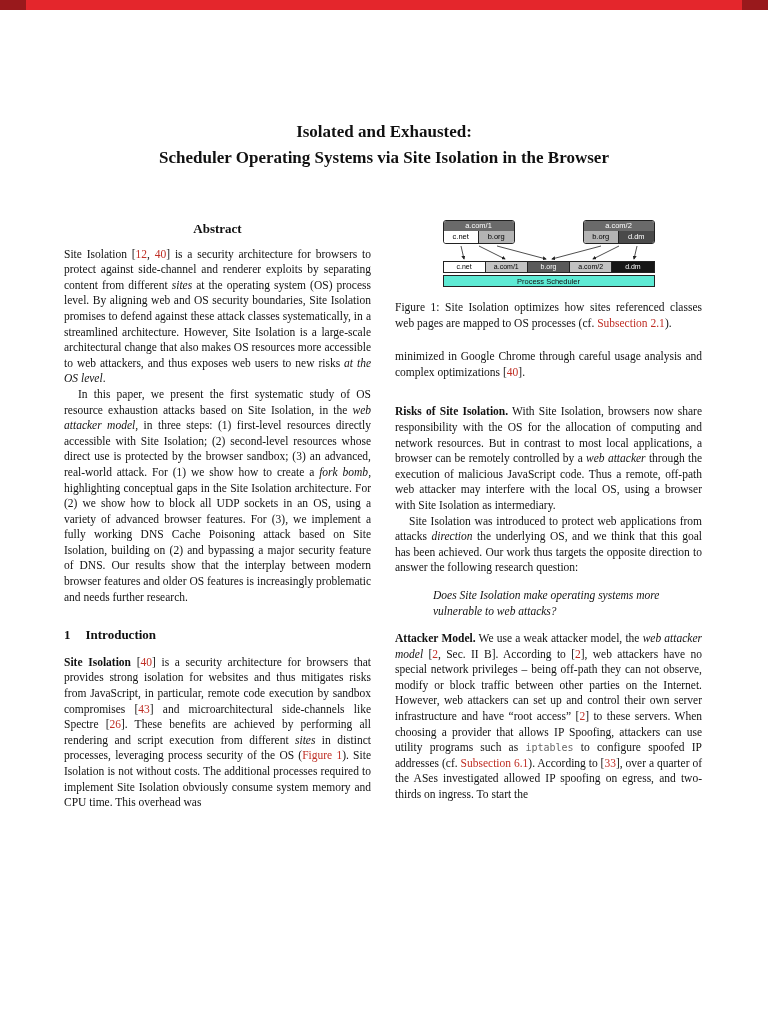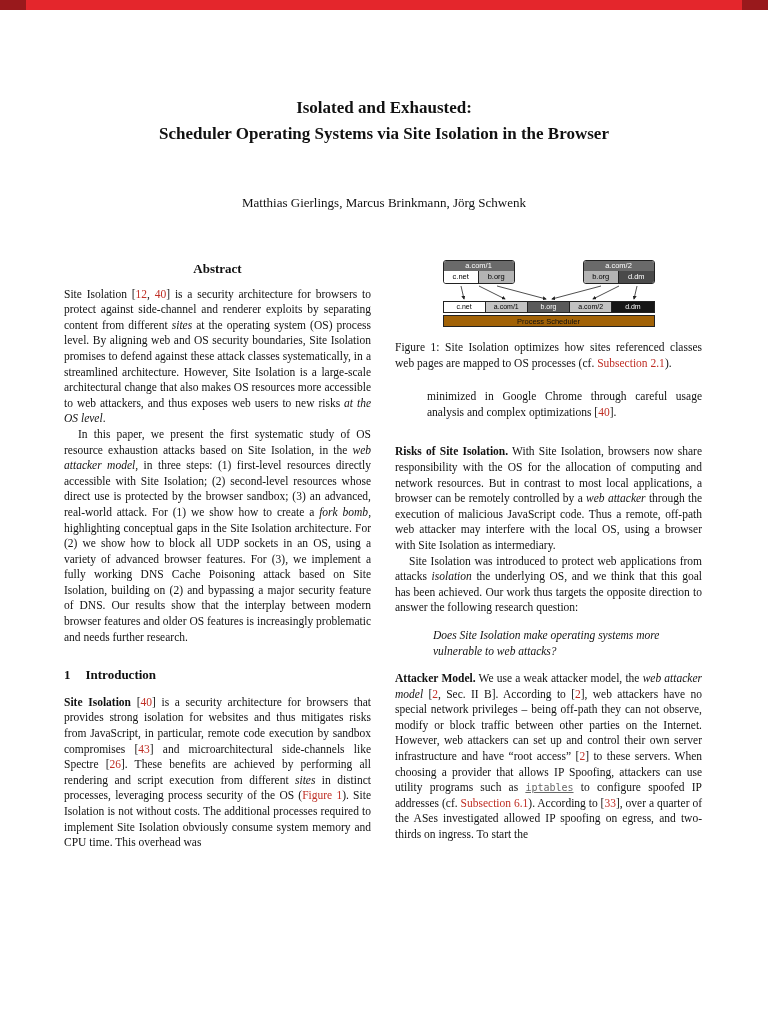--- a/index.html
+++ b/index.html
@@ -12,40 +12,40 @@
     position: relative;
     overflow: hidden;
   }
   .topbar { position: absolute; top: 0; left: 0; width: 768px; height: 10px; background: #e4262c; z-index: 5; }
   .topbar .corner-l, .topbar .corner-r { position: absolute; top: 0; width: 26px; height: 10px; background: #99191c; }
   .topbar .corner-l { left: 0; }
   .topbar .corner-r { right: 0; }
 
   .content { position: absolute; top: 0; left: 64px; width: 640px; }
 
-  .title1 { padding-top: 95px; }
+  .title1 { padding-top: 119px; }
   .title1, .title2 { text-align: center; font-weight: bold; font-size: 17px; line-height: 26px; }
   .authors { text-align: center; font-size: 13px; margin-top: 48px; }
   .affiliation { text-align: center; font-size: 13px; font-style: italic; margin-top: 7px; }
 
   .columns { display: flex; gap: 24px; margin-top: 47px; }
   .col { width: 307px; font-size: 11.5px; line-height: 15.6px; text-align: justify; }
 
   .abstract-h { text-align: center; font-weight: bold; font-size: 13px; margin: 3px 0 10px 0; }
   p { margin: 0; }
   .indent { text-indent: 14px; }
   .sec-h { font-size: 13px; font-weight: bold; margin: 22px 0 12px 0; text-align: left; }
   .sec-h .num { margin-right: 15px; }
 
   .s-i { font-style: italic; }
   .s-b { font-weight: bold; }
   .s-c { color: #bf2e24; }
-  .s-m { font-family: "DejaVu Sans Mono", monospace; font-size: 10px; color: #666; text-decoration: underline; }
+  .s-m { font-family: "DejaVu Sans Mono", monospace; font-size: 10px; color: #666; }
 
-  .mt18 { margin-top: 18px; margin-left: 32px; }
+  .mt18 { margin-top: 18px; }
   .mt20 { margin-top: 24px; }
   .question { margin: 12px 0 12px 38px; text-align: left; }
 
   
   .fig { margin-top: 2px; }
   .diagram { position: relative; width: 212px; height: 70px; margin: 0 auto; }
   .window { position: absolute; top: 0; width: 72px; border: 1px solid #222; border-radius: 3px; overflow: hidden; background: #fff; }
   .win-a { left: 0; } .win-b { left: 140; left: 140px; }
   .tab { background: #6a6a6a; color: #fff; font-size: 7.5px; height: 10px; line-height: 10px; text-align: center; font-family: "Liberation Sans", sans-serif; }
   .frames { display: flex; }
@@ -54,38 +54,37 @@
   .frame[data-variant="white"] { background: #fff; color: #000; }
   .frame[data-variant="gray"]  { background: #b4b4b4; color: #000; }
   .frame[data-variant="dark"]  { background: #4a4a4a; color: #fff; }
   .proc-row { position: absolute; top: 41px; left: 0; width: 212px; display: flex; border: 1px solid #222; background: #fff; }
   .pbox { flex: 1; height: 10px; line-height: 9px; font-size: 7px; text-align: center; font-family: "Liberation Sans", sans-serif; border-right: 1px solid #222; }
   .pbox:last-child { border-right: none; }
   .pbox[data-variant="white"] { background: #fff; color: #000; }
   .pbox[data-variant="gray"]  { background: #c2c2c2; color: #000; }
   .pbox[data-variant="dark"]  { background: #5a5a5a; color: #fff; }
   .pbox[data-variant="black"] { background: #161616; color: #fff; }
-  .scheduler { position: absolute; top: 55px; left: 0; width: 212px; height: 12px; line-height: 11px; border: 1px solid #222; background: #a16207; text-align: center; font-size: 7.5px; font-family: "Liberation Sans", sans-serif; }
+  .scheduler { position: absolute; top: 55px; left: 0; width: 212px; height: 12px; line-height: 11px; border: 1px solid #222; background: #5eead4; text-align: center; font-size: 7.5px; font-family: "Liberation Sans", sans-serif; }
   .arrows { position: absolute; top: 0; left: 0; pointer-events: none; }
   .caption { margin-top: 10px; }
 </style>
 </head>
 <body>
 
 <div class="topbar">
   <div class="corner-l"></div>
   <div class="corner-r"></div>
 </div>
 
 <div class="content">
 
   <div class="title1">Isolated and Exhausted:</div>
   <div class="title2">Scheduler Operating Systems via Site Isolation in the Browser</div>
 
-  <div class="authors">Matthias Gierlings, Marcus Brinkmann, Jörg Schwenk</div>
 
   <div class="columns">
 
     <div class="col">
       <div class="abstract-h">Abstract</div>
       <p><span>Site Isolation [</span><span class="s-c">12</span><span>, </span><span class="s-c">40</span><span>] is a security architecture for browsers to protect against side-channel and renderer exploits by separating content from different </span><span class="s-i">sites</span><span> at the operating system (OS) process level. By aligning web and OS security boundaries, Site Isolation promises to defend against these attack classes systematically, in a streamlined architecture. However, Site Isolation is a large-scale architectural change that also makes OS resources more accessible to web attackers, and thus exposes web users to new risks </span><span class="s-i">at the OS level</span><span>.</span></p>
       <p class="indent"><span>In this paper, we present the first systematic study of OS resource exhaustion attacks based on Site Isolation, in the </span><span class="s-i">web attacker model</span><span>, in three steps: (1) first-level resources directly accessible with Site Isolation; (2) second-level resources whose direct use is protected by the browser sandbox; (3) an advanced, real-world attack. For (1) we show how to create a </span><span class="s-i">fork bomb</span><span>, highlighting conceptual gaps in the Site Isolation architecture. For (2) we show how to block all UDP sockets in an OS, using a variety of advanced browser features. For (3), we implement a fully working DNS Cache Poisoning attack based on Site Isolation, building on (2) and bypassing a major security feature of DNS. Our results show that the interplay between modern browser features and older OS features is increasingly problematic and needs further research.</span></p>
 
       <div class="sec-h">
         <span class="num">1</span><span>Introduction</span>
@@ -137,21 +136,21 @@
 
           <div class="scheduler">Process Scheduler</div>
         </div>
 
         <p class="caption"><span>Figure 1: Site Isolation optimizes how sites referenced classes web pages are mapped to OS processes (cf. </span><span class="s-c">Subsection 2.1</span><span>).</span></p>
       </div>
 
       <p class="mt18"><span>minimized in Google Chrome through careful usage analysis and complex optimizations [</span><span class="s-c">40</span><span>].</span></p>
 
       <p class="mt20"><span class="s-b">Risks of Site Isolation.</span><span>  With Site Isolation, browsers now share responsibility with the OS for the allocation of computing and network resources. But in contrast to most local applications, a browser can be remotely controlled by a </span><span class="s-i">web attacker</span><span> through the execution of malicious JavaScript code. Thus a remote, off-path web attacker may interfere with the local OS, using a browser with Site Isolation as intermediary.</span></p>
-      <p class="indent"><span>Site Isolation was introduced to protect web applications from attacks </span><span class="s-i">isolation</span><span> the underlying OS, and we think that this goal has been achieved. Our work thus targets the opposite direction to answer the following research question:</span></p>
+      <p class="indent"><span>Site Isolation was introduced to protect web applications from attacks </span><span class="s-i">direction</span><span> the underlying OS, and we think that this goal has been achieved. Our work thus targets the opposite direction to answer the following research question:</span></p>
 
       <p class="question"><span class="s-i">Does Site Isolation make operating systems more vulnerable to web attacks?</span></p>
 
       <p><span class="s-b">Attacker Model.</span><span>  We use a weak attacker model, the </span><span class="s-i">web attacker model</span><span> [</span><span class="s-c">2</span><span>, Sec. II B]. According to [</span><span class="s-c">2</span><span>], web attackers have no special network privileges – being off-path they can not observe, modify or block traffic between other parties on the Internet. However, web attackers can set up and control their own server infrastructure and have “root access” [</span><span class="s-c">2</span><span>] to these servers. When choosing a provider that allows IP Spoofing, attackers can use utility programs such as </span><span class="s-m">iptables</span><span> to configure spoofed IP addresses (cf. </span><span class="s-c">Subsection 6.1</span><span>). According to [</span><span class="s-c">33</span><span>], over a quarter of the ASes investigated allowed IP spoofing on egress, and two-thirds on ingress. To start the</span></p>
     </div>
 
   </div>
 </div>
 
 </body></html>

